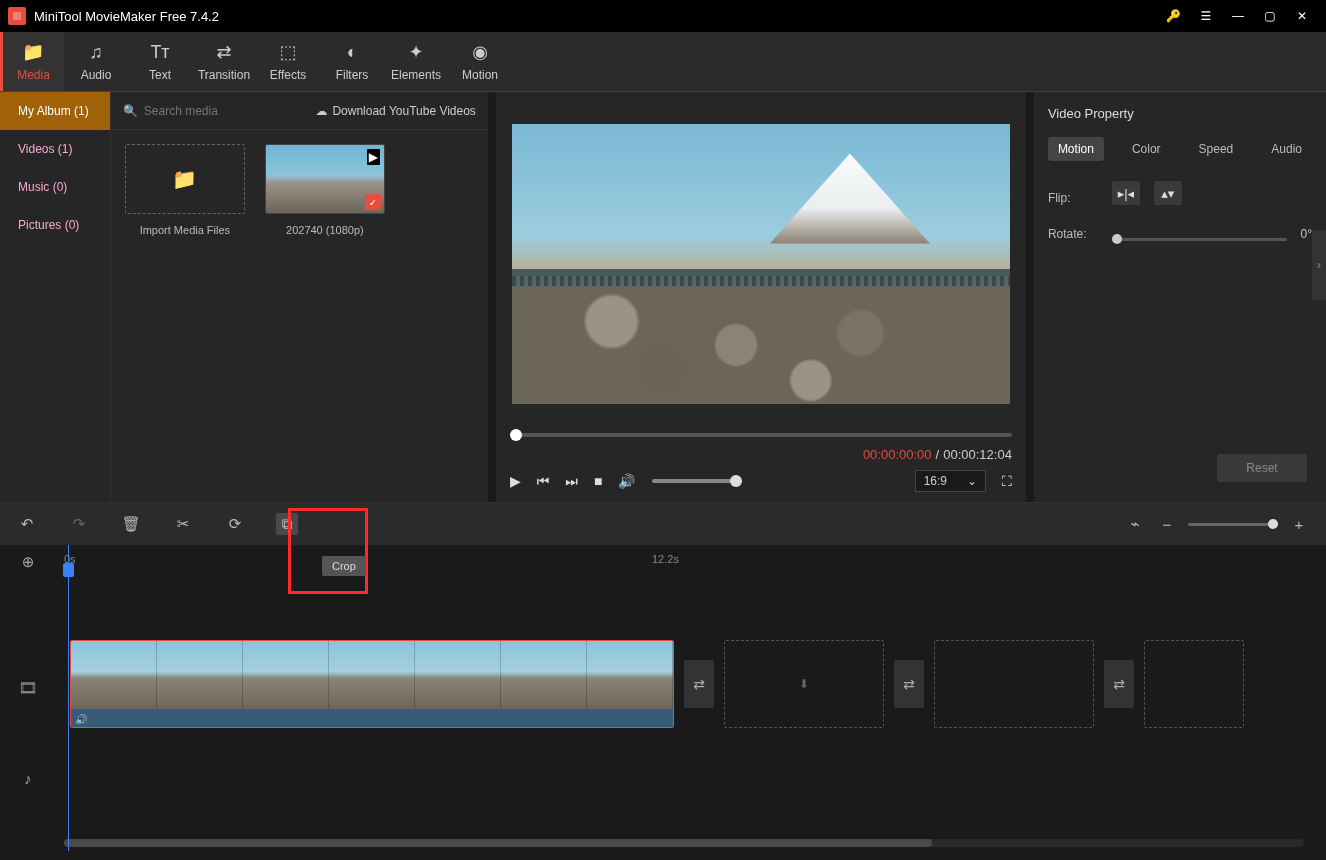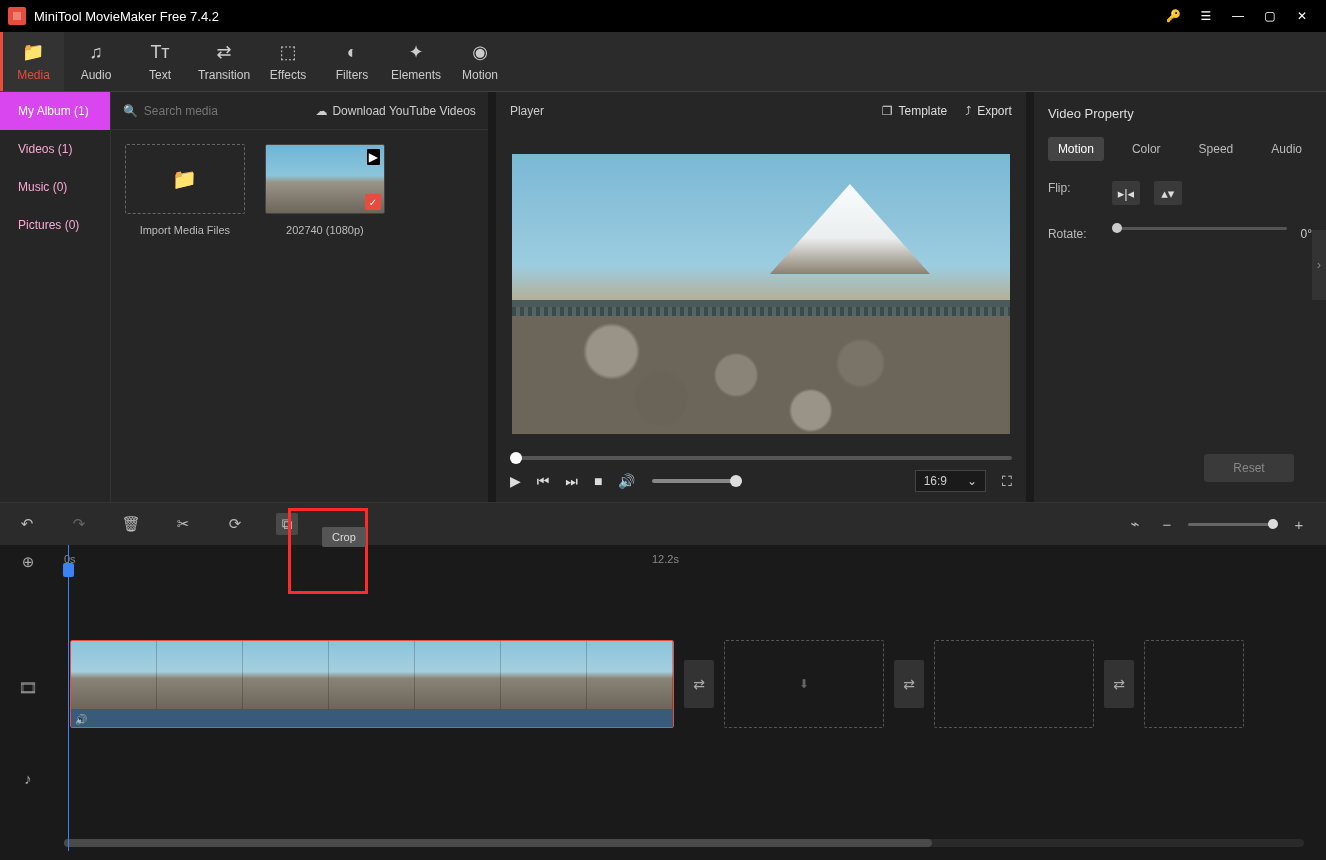--- a/index.html
+++ b/index.html
@@ -9,21 +9,21 @@
 .titlebar .title{font-size:13px;flex:1}
 .titlebar .ctrl{width:32px;height:32px;display:flex;align-items:center;justify-content:center;cursor:pointer}
 .ribbon{height:60px;background:#2b2b2b;display:flex;border-bottom:1px solid #404040}
 .ribbon-item{width:64px;display:flex;flex-direction:column;align-items:center;justify-content:center;gap:5px;cursor:pointer;color:#ccc}
 .ribbon-item.active{color:#e74c3c;border-left:3px solid #e74c3c;background:#333}
 .ribbon-item .ico{font-size:18px}
 .ribbon-item .lbl{font-size:12px}
 .main{display:flex;height:410px}
 .sidebar{width:152px;background:#262626}
 .sidebar-item{height:38px;padding:0 18px;display:flex;align-items:center;cursor:pointer;font-size:12px;color:#f9a8d4}
-.sidebar-item.active{background:#d946ef;color:#fff}
+.sidebar-item.active{background:#a16207;color:#fff}
 .media-panel{flex:0 0 378px;background:#262626;border-left:1px solid #333}
 .media-head{height:38px;display:flex;align-items:center;padding:0 12px;gap:10px;border-bottom:1px solid #333}
 .search{flex:1;display:flex;align-items:center;gap:6px;color:#888}
 .search input{background:transparent;border:none;outline:none;color:#ccc;font-size:12px;width:100%}
 .dl-link{color:#ccc;font-size:12px;display:flex;align-items:center;gap:5px;cursor:pointer}
 .media-grid{padding:14px;display:flex;gap:20px}
 .media-card{width:120px;text-align:center}
 .thumb{width:120px;height:70px;border-radius:2px;margin-bottom:10px;position:relative}
 .thumb.import{border:1px dashed #666;display:flex;align-items:center;justify-content:center;color:#999;font-size:20px}
 .thumb.video{background:linear-gradient(180deg,#6fb5d6 0%,#8cc5da 45%,#9a9488 55%,#6b6659 100%);border:1px solid #444}
@@ -50,34 +50,34 @@
 .pc-btn{cursor:pointer;color:#ddd;font-size:14px}
 .vol-slider{width:90px;height:4px;background:#888;border-radius:2px;position:relative}
 .vol-slider::before{content:'';position:absolute;right:0;top:-4px;width:12px;height:12px;background:#ddd;border-radius:50%}
 .spacer{flex:1}
 .ratio-sel{background:#1a1a1a;border:1px solid #444;padding:3px 8px;color:#ccc;display:flex;align-items:center;gap:20px;font-size:12px;cursor:pointer}
 .props{flex:1;background:#262626;margin-left:8px;padding:14px}
 .props-title{font-size:13px;color:#ddd;margin-bottom:16px}
 .prop-tabs{display:flex;gap:18px;margin-bottom:20px}
 .prop-tab{color:#bbb;font-size:12px;cursor:pointer;padding:5px 10px}
 .prop-tab.active{background:#444;border-radius:3px;color:#fff}
-.prop-row{display:flex;align-items:flex-start;margin-bottom:22px;gap:14px}
+.prop-row{display:flex;align-items:flex-end;margin-bottom:22px;gap:14px}
 .prop-label{width:50px;color:#bbb;font-size:12px}
 .flip-btn{width:28px;height:24px;background:#3a3a3a;display:flex;align-items:center;justify-content:center;cursor:pointer;border-radius:2px;font-size:13px;color:#ddd}
 .rot-slider{flex:1;height:3px;background:#555;border-radius:2px;position:relative}
 .rot-slider::before{content:'';position:absolute;left:0;top:-4px;width:10px;height:10px;background:#ccc;border-radius:50%}
 .rot-val{color:#ccc;font-size:12px}
 .reset-btn{width:90px;height:28px;background:#3a3a3a;border:none;color:#888;border-radius:3px;font-size:12px}
-.reset-wrap{position:absolute;bottom:20px;right:32px}
+.reset-wrap{position:absolute;bottom:20px;right:19px}
 .timeline{height:348px;background:#1a1a1a;border-top:1px solid #333}
 .tl-tools{height:42px;background:#2b2b2b;display:flex;align-items:center;padding:0 16px;gap:30px}
 .tl-tool{cursor:pointer;color:#bbb;font-size:15px;width:22px;height:22px;display:flex;align-items:center;justify-content:center}
 .tl-tool.crop{background:#4a4a4a;border-radius:2px}
 .crop-box{position:absolute;border:3px solid #ff2a2a;left:288px;top:508px;width:80px;height:86px;pointer-events:none}
-.crop-tip{position:absolute;background:#555;color:#ddd;padding:4px 10px;font-size:11px;left:322px;top:527px;border-radius:2px}
+.crop-tip{position:absolute;background:#555;color:#ddd;padding:4px 10px;font-size:11px;left:322px;top:556px;border-radius:2px}
 .tl-right{margin-left:auto;display:flex;align-items:center;gap:10px}
 .zoom-slider{width:90px;height:3px;background:#666;border-radius:2px;position:relative}
 .zoom-slider::before{content:'';position:absolute;right:0;top:-4px;width:10px;height:10px;background:#ddd;border-radius:50%}
 .tl-body{display:flex;height:306px}
 .tl-icons{width:56px;background:#1a1a1a;display:flex;flex-direction:column}
 .tl-icon{height:34px;display:flex;align-items:center;justify-content:center;color:#aaa;font-size:15px;cursor:pointer}
 .tl-icon.gap{height:64px}
 .tl-icon.big{height:90px}
 .tl-tracks{flex:1;position:relative;overflow:hidden}
 .ruler{height:34px;position:relative;color:#888;font-size:11px}
@@ -179,40 +179,34 @@
         <div class="thumb video">
           <div class="badge">▶</div>
           <div class="check">✓</div>
         </div>
         <div class="cap">202740 (1080p)</div>
       </div>
     </div>
   </div>
 
   <div class="player">
-    <div class="player-head">
-      <div class="pt">Player</div>
-      <div class="act">
-        <span>❐</span>
-        <span>Template</span>
-      </div>
-      <div class="act">
-        <span>⤴</span>
-        <span>Export</span>
-      </div>
-    </div>
     <div class="preview">
       <div class="preview-img">
         <div class="mtn"></div>
         <div class="bridge"></div>
         <div class="rocks"></div>
       </div>
     </div>
     <div class="player-ctrls">
       <div class="seek"></div>
+      <div class="time-row">
+        <span class="time-cur">00:00:00:00</span>
+        <span class="time-div">/</span>
+        <span class="time-dur">00:00:12:04</span>
+      </div>
       <div class="ctrl-row">
         <span class="pc-btn">▶</span>
         <span class="pc-btn">⏮</span>
         <span class="pc-btn">⏭</span>
         <span class="pc-btn">■</span>
         <span class="pc-btn">🔊</span>
         <div class="vol-slider"></div>
         <div class="spacer"></div>
         <div class="ratio-sel">
           <span>16:9</span>

